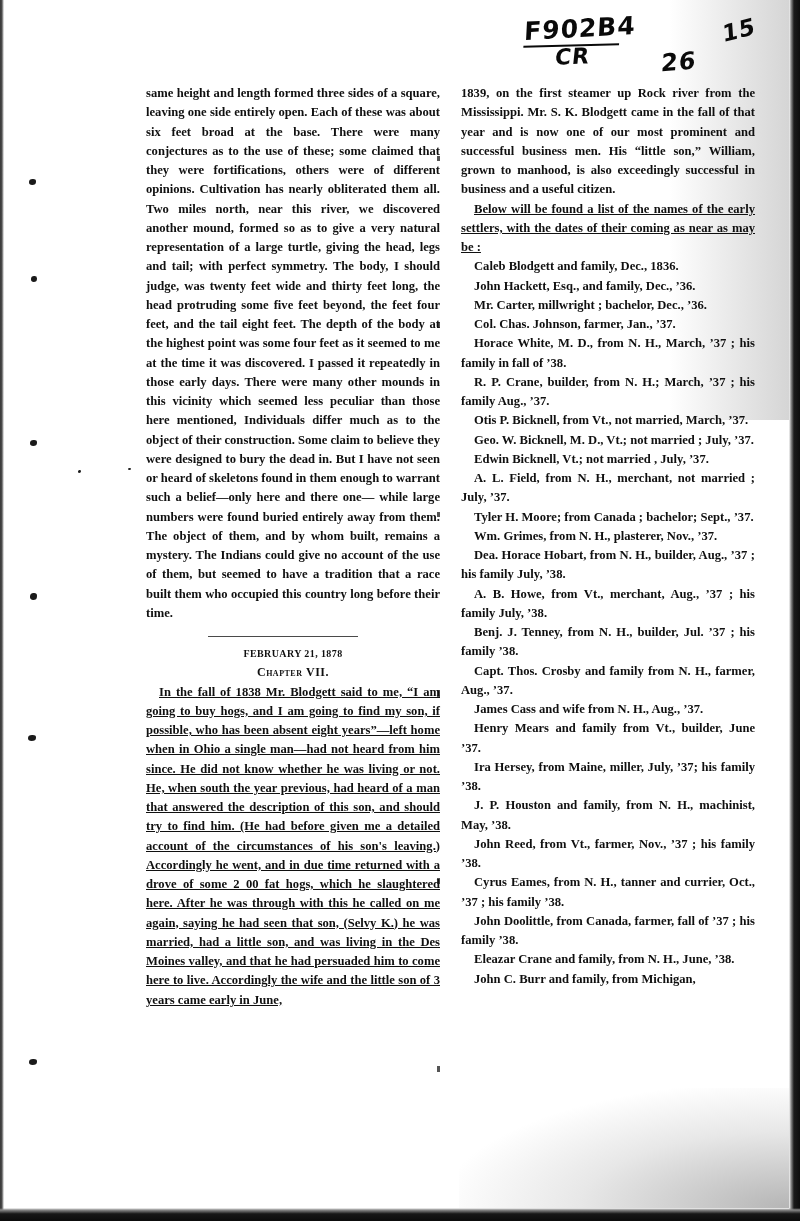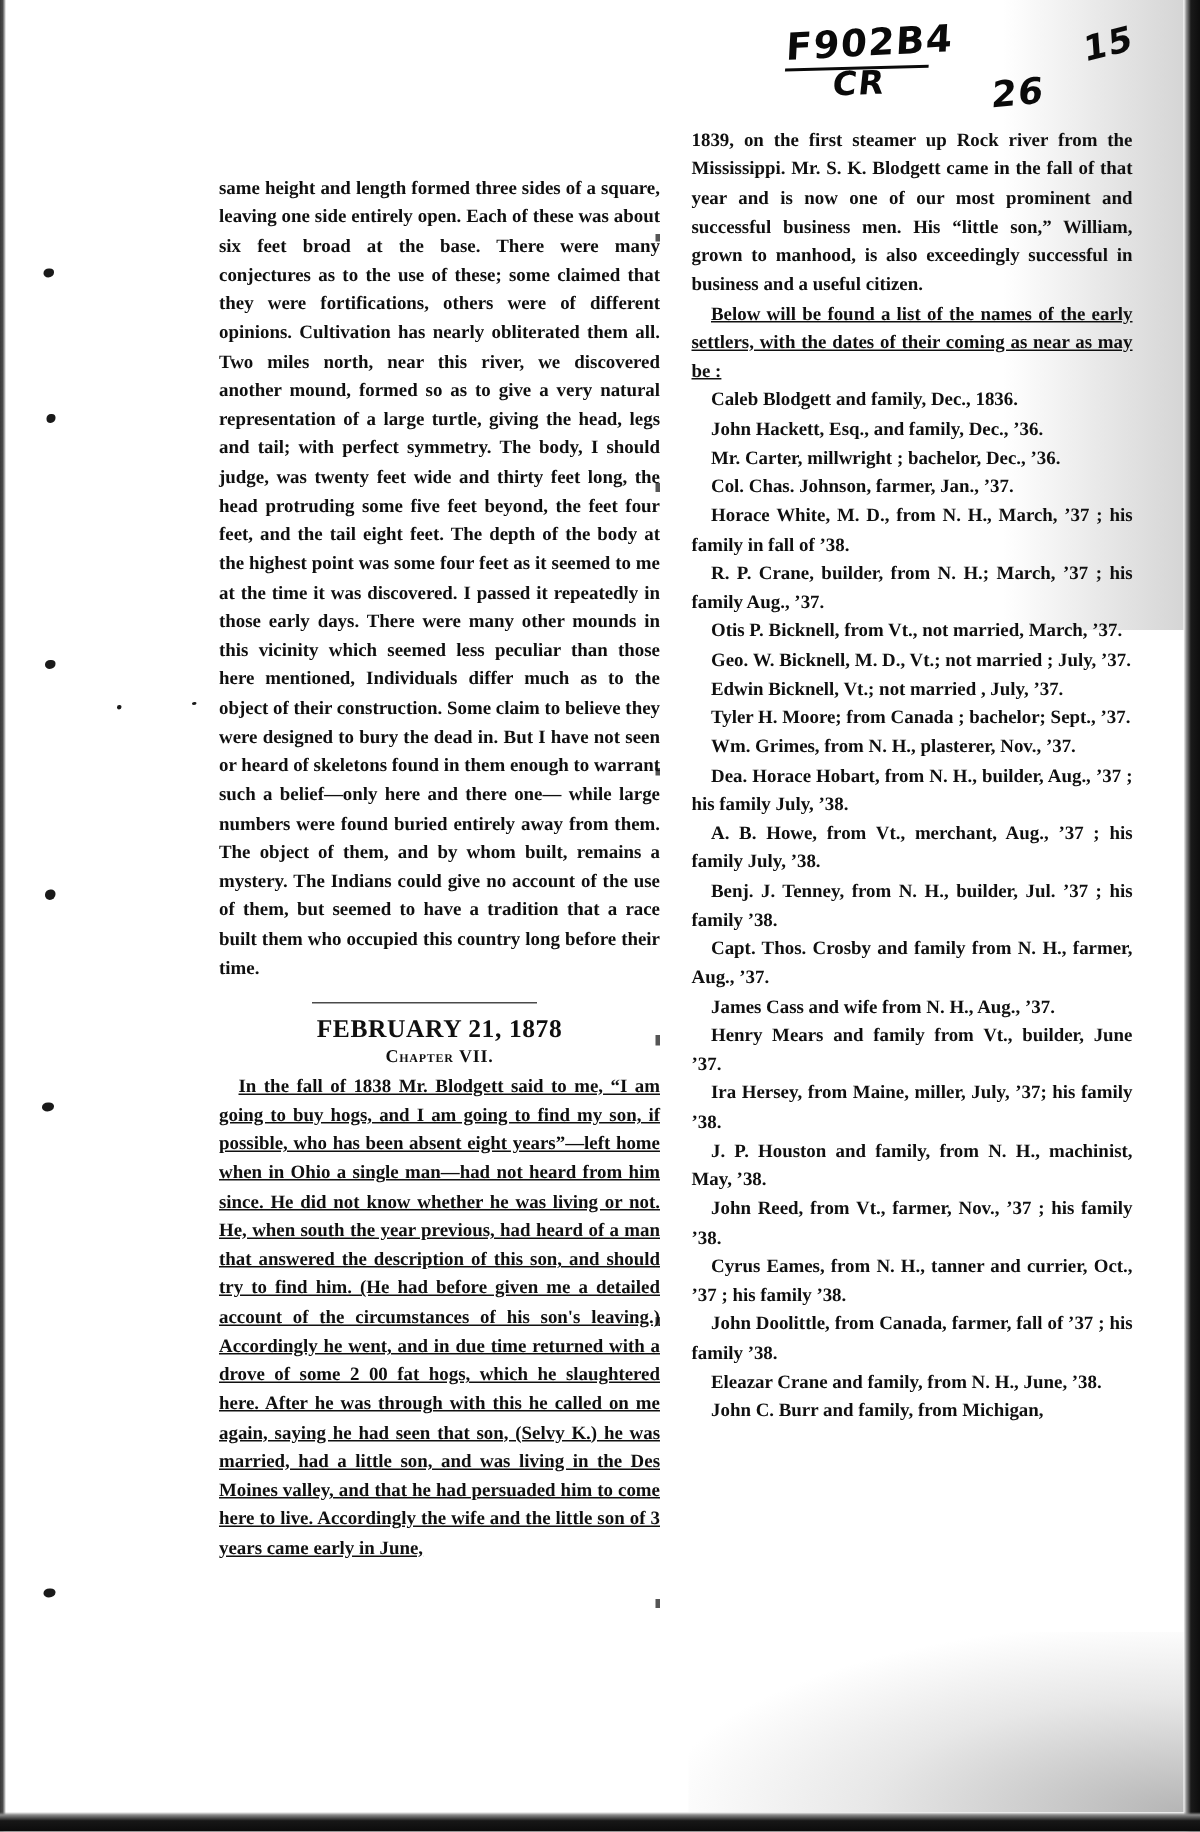--- a/index.html
+++ b/index.html
@@ -107,21 +107,21 @@
   .col {
     position: absolute;
     top: 84px;
     width: 294px;
     font-size: 12.6px;
     line-height: 19.25px;
     text-align: justify;
     text-justify: inter-word;
     font-weight: 600;
   }
-  #col-left  { left: 146px; margin-top: 32px; }
+  #col-left  { left: 146px; }
   #col-right { left: 449px; margin-left: 12px; }
 
   .col p {
     margin: 0;
     text-indent: 0;
   }
   .col p.indent { text-indent: 13px; text-decoration: underline; }
   .col p.hang   { text-indent: 13px; }
 
   
@@ -134,21 +134,21 @@
     content: "";
     position: absolute;
     left: 62px;
     top: 0;
     width: 150px;
     height: 1px;
     background: #4a4a4a;
   }
   .head-date {
     text-align: center;
-    font-size: 17px;
+    font-size: 10px;
     letter-spacing: .4px;
     font-weight: 600;
     margin: 0;
     text-indent: 0;
   }
   .head-chap {
     text-align: center;
     font-size: 12px;
     font-variant: small-caps;
     letter-spacing: .5px;
@@ -215,20 +215,21 @@
     <div>
       <p class="hang">Caleb Blodgett and family, Dec., 1836.</p>
       <p class="hang">John Hackett, Esq., and family, Dec., ’36.</p>
       <p class="hang">Mr. Carter,  millwright ; bachelor,  Dec., ’36.</p>
       <p class="hang">Col. Chas. Johnson, farmer, Jan., ’37.</p>
       <p class="hang">Horace   White,  M.   D., from  N.  H., March, ’37 ; his family in  fall of ’38.</p>
       <p class="hang">R.  P.  Crane,  builder,  from   N.  H.; March, ’37 ; his family Aug., ’37.</p>
       <p class="hang">Otis P. Bicknell, from Vt.,  not married, March, ’37.</p>
       <p class="hang">Geo. W. Bicknell,  M. D., Vt.;  not married ; July, ’37.</p>
       <p class="hang">Edwin Bicknell, Vt.;  not married , July, ’37.</p>
+      <p class="hang">A. L. Field,  from   N. H., merchant,  not married ; July, ’37.</p>
       <p class="hang">Tyler H. Moore; from Canada ; bachelor; Sept., ’37.</p>
       <p class="hang">Wm.  Grimes,  from  N.  H.,  plasterer, Nov., ’37.</p>
       <p class="hang">Dea. Horace  Hobart, from N.  H.,  builder,  Aug., ’37 ; his family July, ’38.</p>
       <p class="hang">A. B. Howe,  from  Vt., merchant, Aug., ’37 ; his family July, ’38.</p>
       <p class="hang">Benj. J. Tenney,  from   N.  H., builder, Jul. ’37 ; his family ’38.</p>
       <p class="hang">Capt. Thos. Crosby and  family  from  N. H., farmer, Aug., ’37.</p>
       <p class="hang">James Cass and   wife  from N. H., Aug., ’37.</p>
       <p class="hang">Henry Mears and  family from  Vt., builder, June ’37.</p>
       <p class="hang">Ira Hersey, from Maine, miller, July, ’37; his family ’38.</p>
       <p class="hang">J. P.  Houston and family,  from  N. H., machinist, May, ’38.</p>

